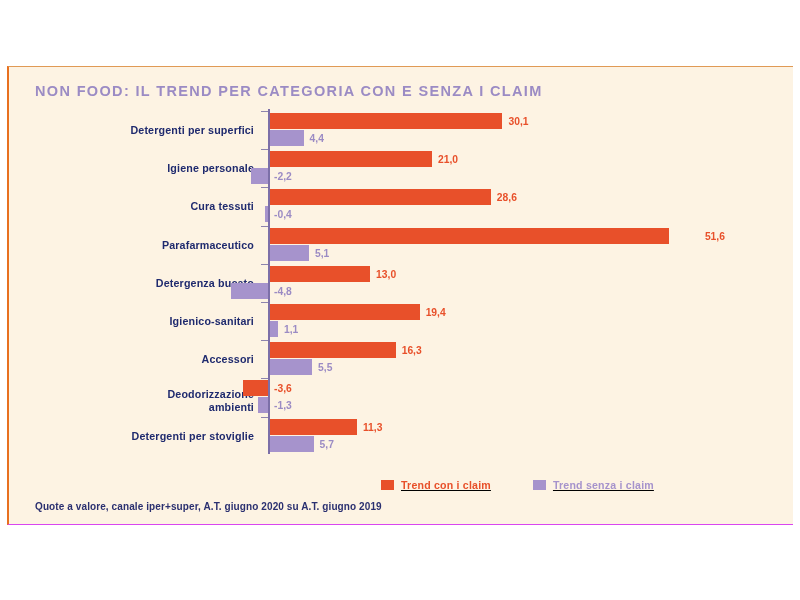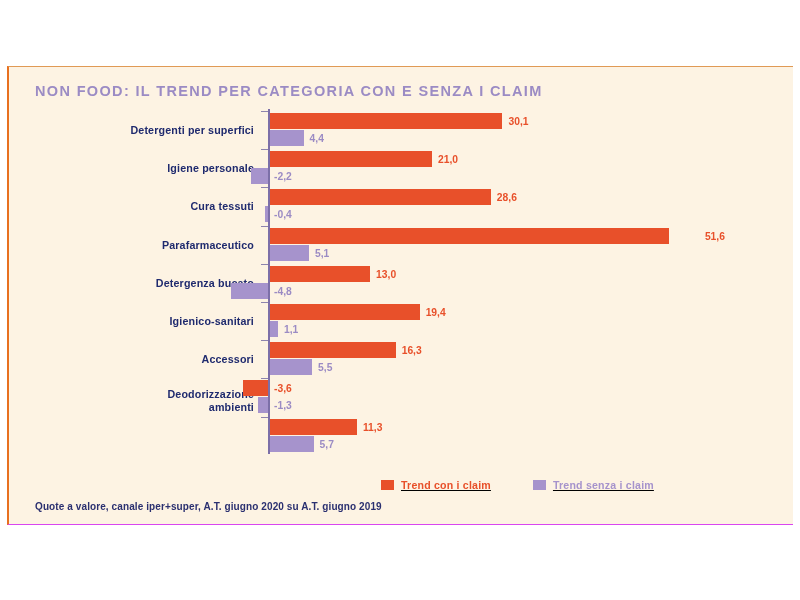--- a/index.html
+++ b/index.html
@@ -206,20 +206,21 @@
           <div class="vlabel noclaim" style="top: 22px; left: 301.07px;">5,5</div>
         </div>
         <div class="cat-row" style="top: 269.4px; height: 38.2px;">
           <div class="cat-label" style="top: 10px;">Deodorizzazione<br>ambienti</div>
           <div class="bar neg" style="top: 2px; width: 24.768px; left: 226.232px;"></div>
           <div class="vlabel claim" style="top: 5px; left: 257px;">-3,6</div>
           <div class="bar neg2" style="top: 19px; width: 10.062px; left: 240.938px;"></div>
           <div class="vlabel noclaim" style="top: 22px; left: 257px;">-1,3</div>
         </div>
         <div class="cat-row" style="top: 307.6px; height: 38.2px;">
+          <div class="cat-label" style="top: 13px;">Detergenti per stoviglie</div>
           <div class="bar pos" style="top: 2px; width: 87.462px; left: 252.5px;"></div>
           <div class="vlabel claim" style="top: 5px; left: 345.962px;">11,3</div>
           <div class="bar pos2" style="top: 19px; width: 44.118px; left: 252.5px;"></div>
           <div class="vlabel noclaim" style="top: 22px; left: 302.618px;">5,7</div>
         </div>
       </div>
   </div>
 
   <div id="legend">
       <div class="legend-item">

